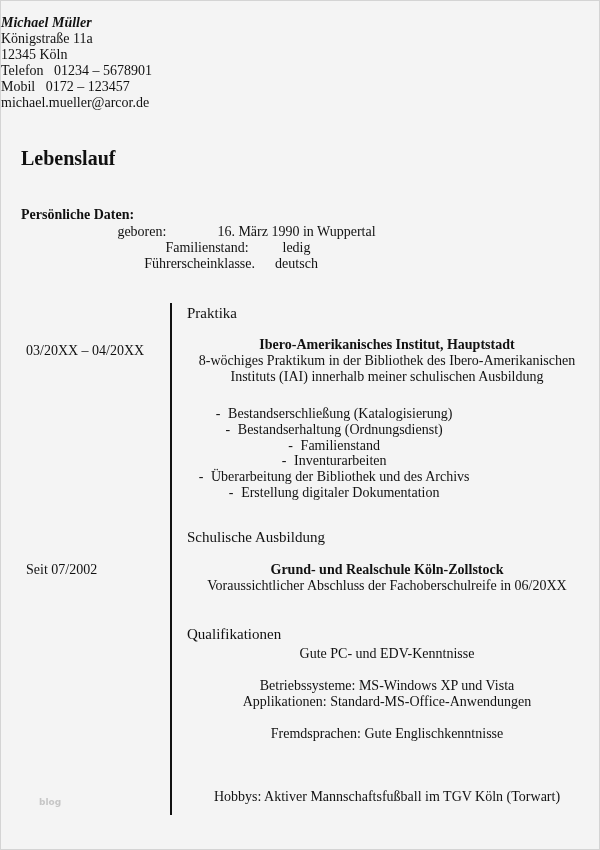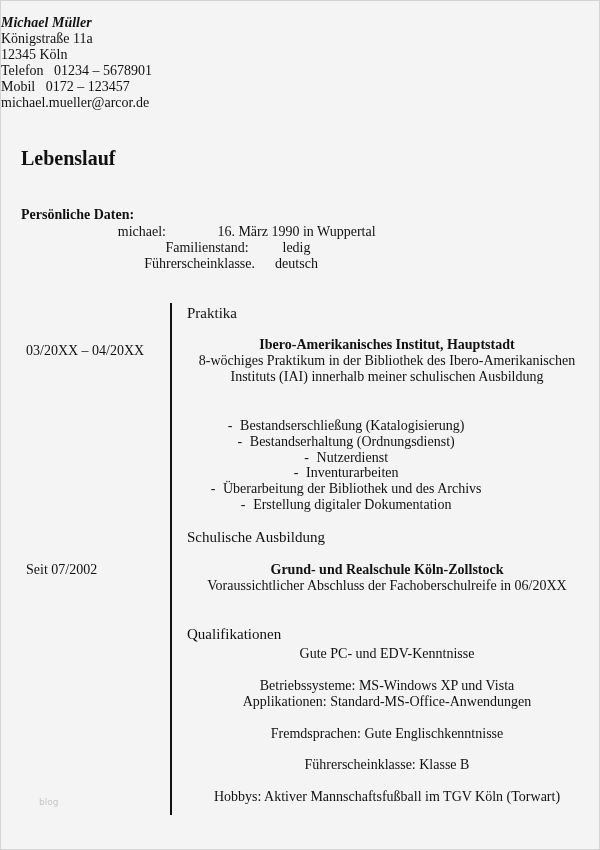--- a/index.html
+++ b/index.html
@@ -21,75 +21,74 @@
     .header .name { font-style: italic; font-weight: bold; }
     .h1 { left: 20px; top: 146px; font-size: 20px; font-weight: bold; }
     .pd-title { left: 20px; top: 206px; font-size: 14px; font-weight: bold; }
     .pd-row { left: 20px; font-size: 14px; line-height: 16px; width: 400px; }
     .pd-row .lbl { display: inline-block; width: 151px; }
     .vline { left: 169px; top: 302px; width: 2px; height: 512px; background: #111; }
     .sec-title { left: 186px; font-size: 15px; font-weight: normal; }
     .date { left: 25px; font-size: 14px; }
     .txt { left: 186px; font-size: 14px; line-height: 16px; width: 400px; }
     .bold { font-weight: bold; }
-    .bullets { left: 186px; top: 401px; font-size: 14px; line-height: 15.8px; margin: 16px; padding: 0; list-style: none; }
+    .bullets { left: 186px; top: 401px; font-size: 14px; line-height: 15.8px; margin: 4px; padding: 0; list-style: none; }
     .bullets li .dash { display: inline-block; width: 20px; }
-    .watermark { left: 38px; top: 796px; font-family: "DejaVu Sans", sans-serif; font-size: 9px; color: #c6c6c6; }
+    .watermark { left: 38px; top: 796px; font-family: "DejaVu Sans", sans-serif; font-size: 9px; color: #c6c6c6; font-weight: bold; }
   </style>
 </head>
 <body>
 
 <div class="page">
 
   <div class="header">
     <div class="name">Michael Müller</div>
     <div>Königstraße 11a</div>
     <div>12345 Köln</div>
     <div style="white-space:pre">Telefon   01234 – 5678901</div>
     <div style="white-space:pre">Mobil   0172 – 123457</div>
     <div>michael.mueller@arcor.de</div>
   </div>
 
   <div class="abs h1">Lebenslauf</div>
 
   <div class="abs pd-title">Persönliche Daten:</div>
   <div class="abs pd-row" style="top:223px">
-    <span class="lbl">michael:</span><span>16. März 1990 in Wuppertal</span>
+    <span class="lbl">geboren:</span><span>16. März 1990 in Wuppertal</span>
   </div>
   <div class="abs pd-row" style="top:239px">
     <span class="lbl">Familienstand:</span><span>ledig</span>
   </div>
   <div class="abs pd-row" style="top:255px">
     <span class="lbl">Führerscheinklasse.</span><span>deutsch</span>
   </div>
 
   <div class="abs vline"></div>
 
   <div class="abs sec-title" style="top:304px">Praktika</div>
   <div class="abs date" style="top:342px">03/20XX – 04/20XX</div>
   <div class="abs txt bold" style="top:336px">Ibero-Amerikanisches Institut, Hauptstadt</div>
   <div class="abs txt" style="top:352px">8-wöchiges Praktikum in der Bibliothek des Ibero-Amerikanischen</div>
   <div class="abs txt" style="top:368px">Instituts (IAI) innerhalb meiner schulischen Ausbildung</div>
 
   <ul class="abs bullets">
     <li><span class="dash">-</span><span>Bestandserschließung (Katalogisierung)</span></li>
     <li><span class="dash">-</span><span>Bestandserhaltung (Ordnungsdienst)</span></li>
-    <li><span class="dash">-</span><span>Nutzerdienst</span></li>
+    <li><span class="dash">-</span><span>Familienstand</span></li>
     <li><span class="dash">-</span><span>Inventurarbeiten</span></li>
     <li><span class="dash">-</span><span>Überarbeitung der Bibliothek und des Archivs</span></li>
     <li><span class="dash">-</span><span>Erstellung digitaler Dokumentation</span></li>
   </ul>
 
   <div class="abs sec-title" style="top:528px">Schulische Ausbildung</div>
   <div class="abs date" style="top:561px">Seit 07/2002</div>
   <div class="abs txt bold" style="top:561px">Grund- und Realschule Köln-Zollstock</div>
   <div class="abs txt" style="top:577px">Voraussichtlicher Abschluss der Fachoberschulreife in 06/20XX</div>
 
   <div class="abs sec-title" style="top:625px">Qualifikationen</div>
   <div class="abs txt" style="top:645px">Gute PC- und EDV-Kenntnisse</div>
   <div class="abs txt" style="top:693px">Applikationen: Standard-MS-Office-Anwendungen</div>
   <div class="abs txt" style="top:677px">Betriebssysteme: MS-Windows XP und Vista</div>
   <div class="abs txt" style="top:725px">Fremdsprachen: Gute Englischkenntnisse</div>
-  <div class="abs txt" style="top:756px">Führerscheinklasse: Klasse B</div>
   <div class="abs txt" style="top:788px">Hobbys: Aktiver Mannschaftsfußball im TGV Köln (Torwart)</div>
 
   <div class="abs watermark">blog</div>
 </div>
 
 </body></html>

